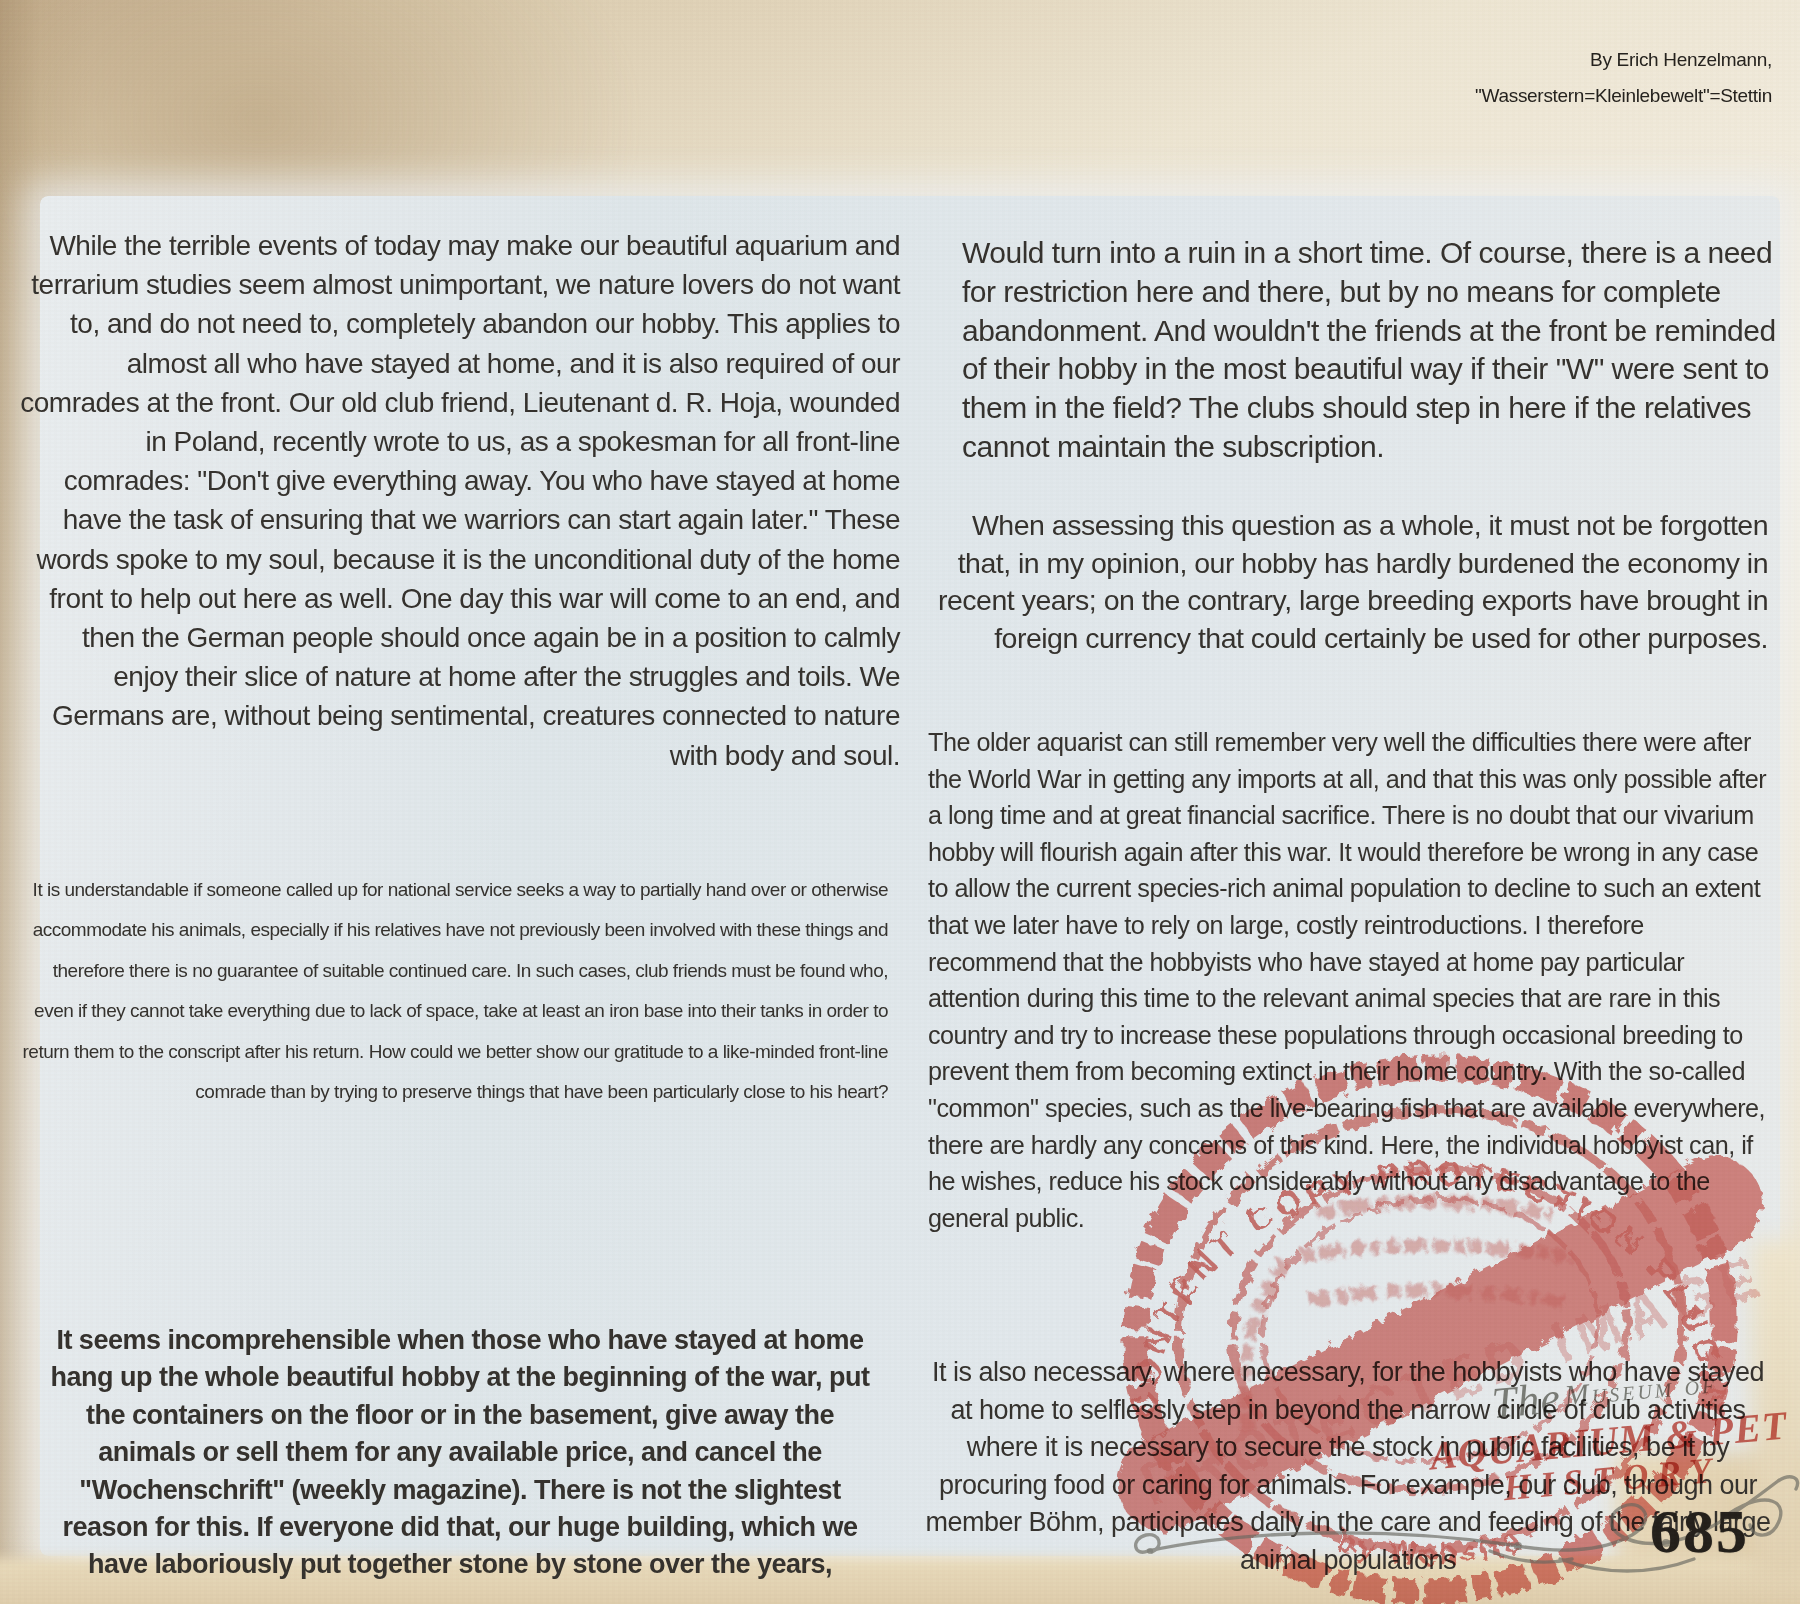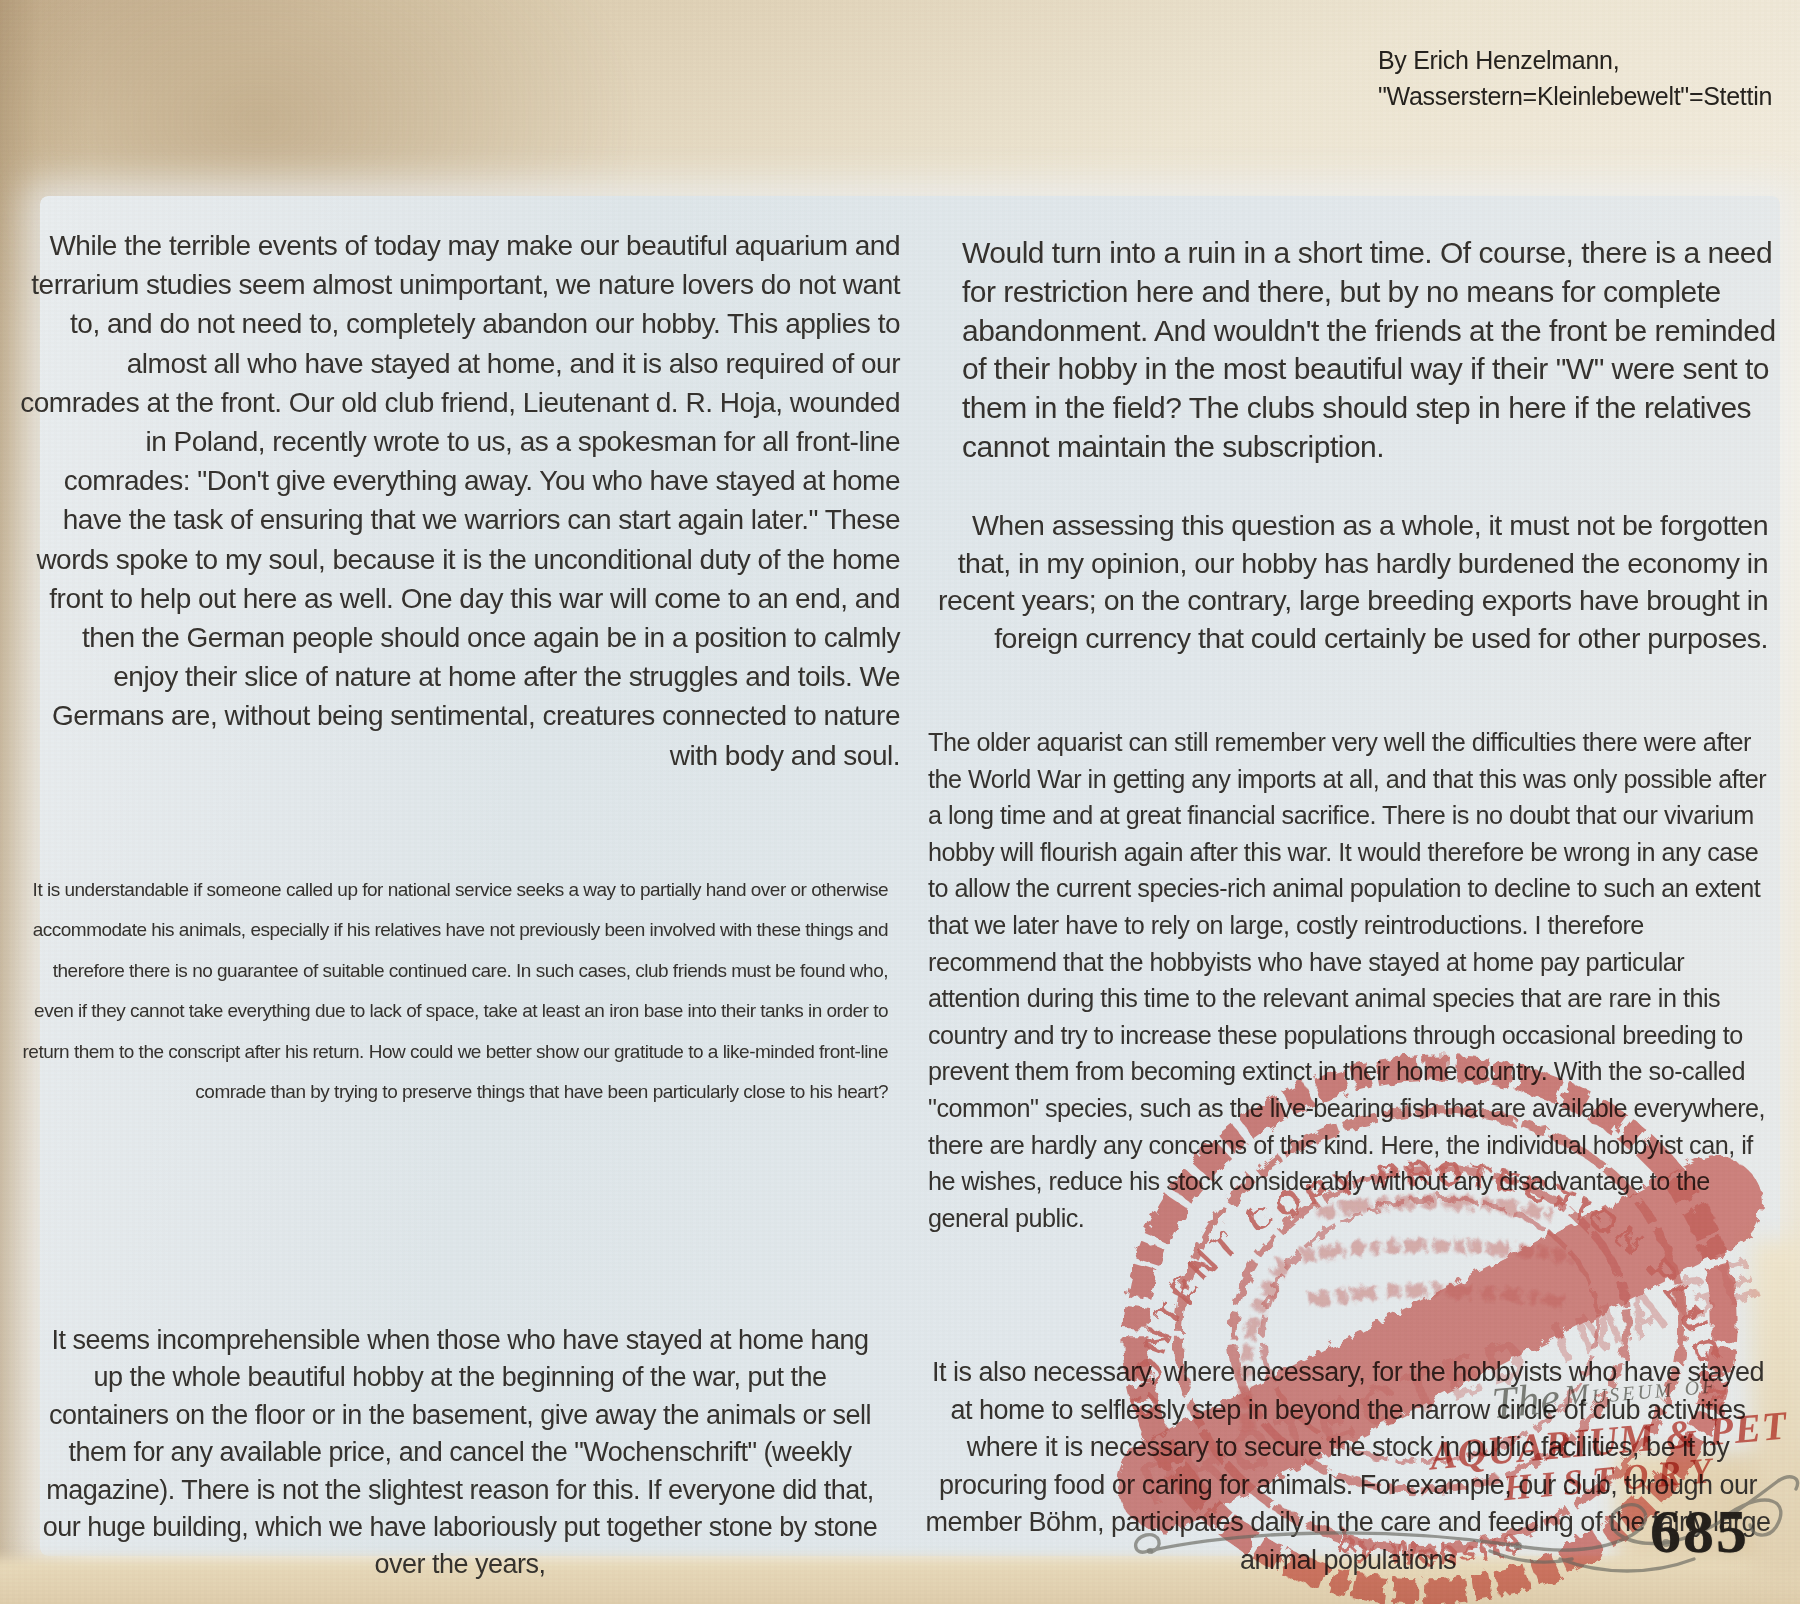--- a/index.html
+++ b/index.html
@@ -21,27 +21,27 @@
   .panel{position:absolute;left:40px;top:196px;width:1740px;height:1360px;z-index:2;border-radius:8px;
     background:linear-gradient(100deg,#e9edef 0%,#dee6ea 30%,#e1e8ec 62%,#e8ebeb 100%);
     box-shadow:0 0 34px 18px rgba(236,240,242,.65);}
   .tan-patch{position:absolute;z-index:3;}
   .tan-a{left:1615px;top:1452px;width:200px;height:170px;background:linear-gradient(115deg,#eadcbe,#dac7a4);filter:blur(10px);}
   .tan-b{left:-20px;top:1558px;width:1840px;height:70px;background:linear-gradient(#e9dbbc,#d8c5a3);filter:blur(6px);}
   .tan-c{left:1752px;top:1240px;width:60px;height:340px;background:linear-gradient(#efe5cd,#e0d0b0);filter:blur(11px);}
 
   
   .title{position:absolute;left:26px;top:56px;z-index:4;font-size:47px;letter-spacing:.6px;color:#16130f;}
-  .byline{position:absolute;right:28px;top:42px;z-index:4;font-size:25px;line-height:36px;color:#23201c;letter-spacing:-.3px;}
+  .byline{position:absolute;right:28px;top:42px;z-index:4;text-align:right;font-size:19px;line-height:36px;color:#23201c;letter-spacing:-.3px;}
 
   
   .para{position:absolute;z-index:4;color:#33302c;letter-spacing:-.5px;margin-top:24px;}
   #para-l1{left:18px;  top:202px; width:882px;font-size:28px;  line-height:39.2px;text-align:right;}
   #para-l2{left:22px;  top:846px; width:866px;font-size:19px;  line-height:40.4px;text-align:right;}
-  #para-l3{left:36px;  top:1298px;width:848px;font-size:27px;  line-height:37.4px;text-align:center;}
+  #para-l3{left:36px;  top:1298px;width:848px;font-size:27px;  line-height:37.4px;text-align:center;font-weight:bold;}
   #para-r1{left:962px; top:210px; width:845px;font-size:30px;line-height:38.8px;text-align:left;}
   #para-r2{left:930px; top:483px; width:838px;font-size:28.5px;line-height:37.6px;text-align:right;}
   #para-r3{left:928px; top:700px; width:848px;font-size:25.2px;line-height:36.6px;text-align:left;}
   #para-r4{left:922px; top:1330px;width:852px;font-size:27px;  line-height:37.6px;text-align:center;}
 
   
   .stamp{position:absolute;left:1080px;top:1010px;width:720px;height:600px;z-index:7;
     mix-blend-mode:multiply;opacity:.83;}
   
   .museum{position:absolute;left:1408px;top:1368px;width:400px;z-index:6;transform:rotate(-5deg);

